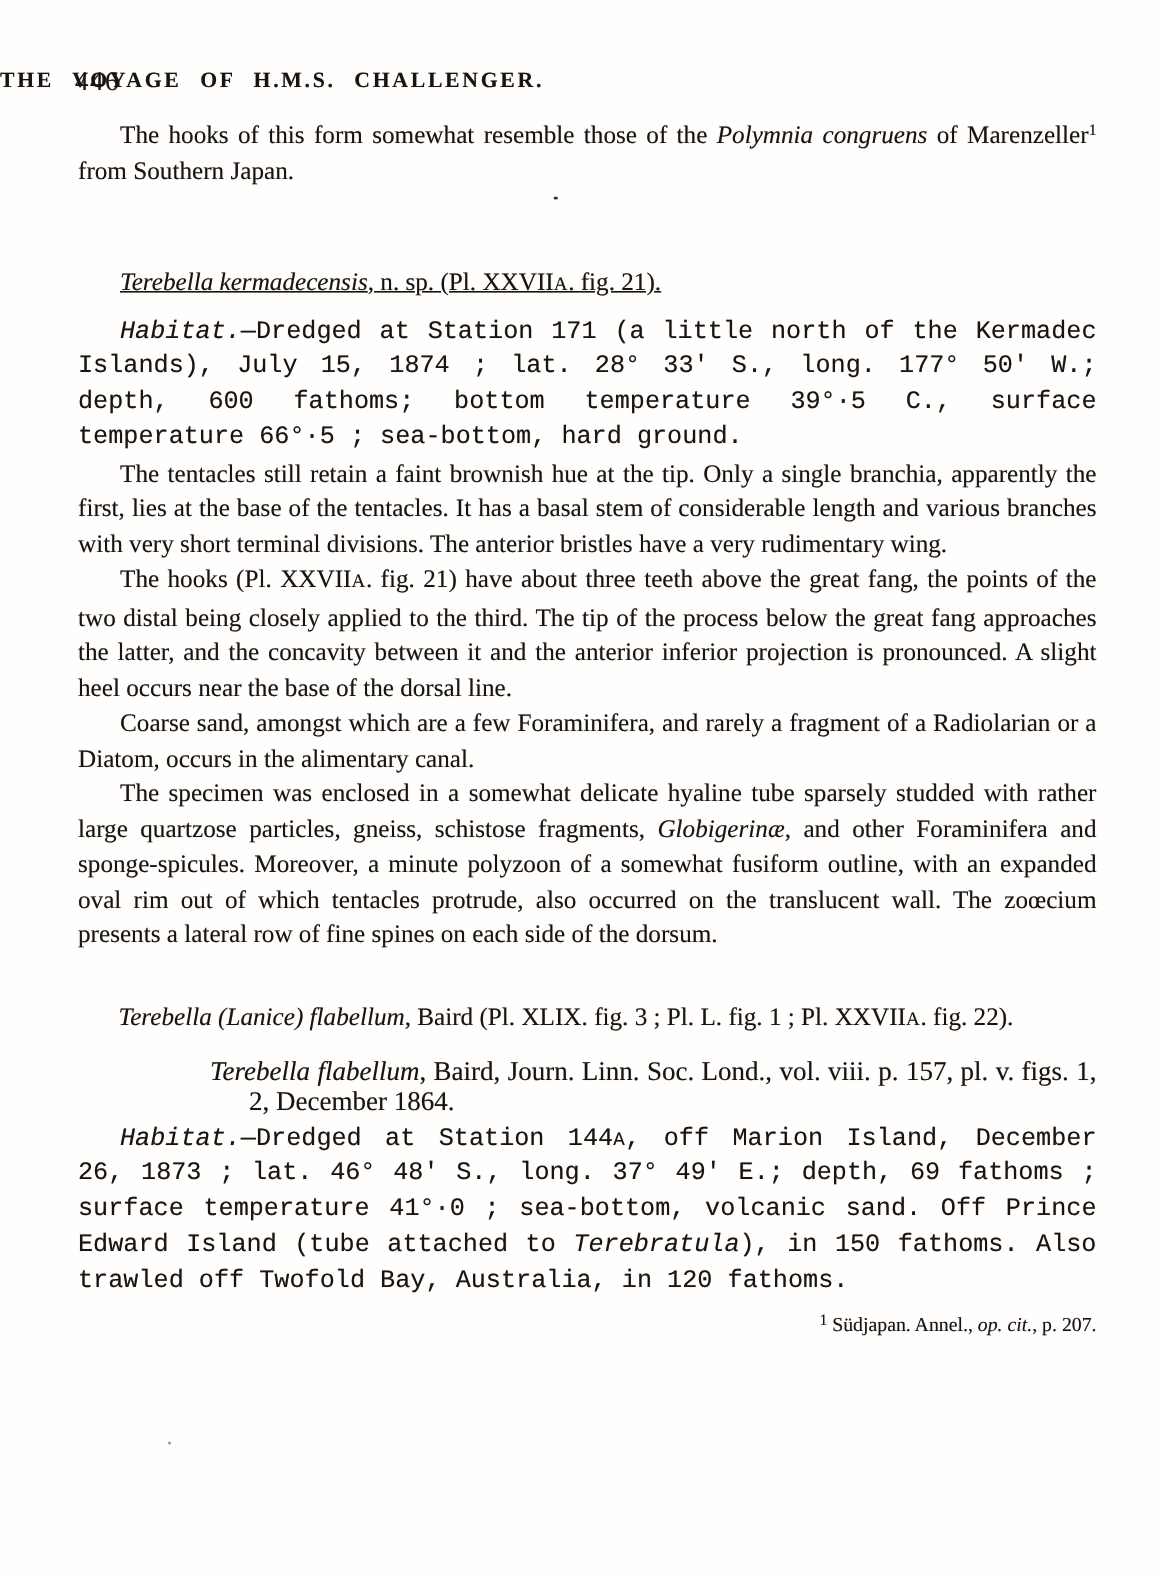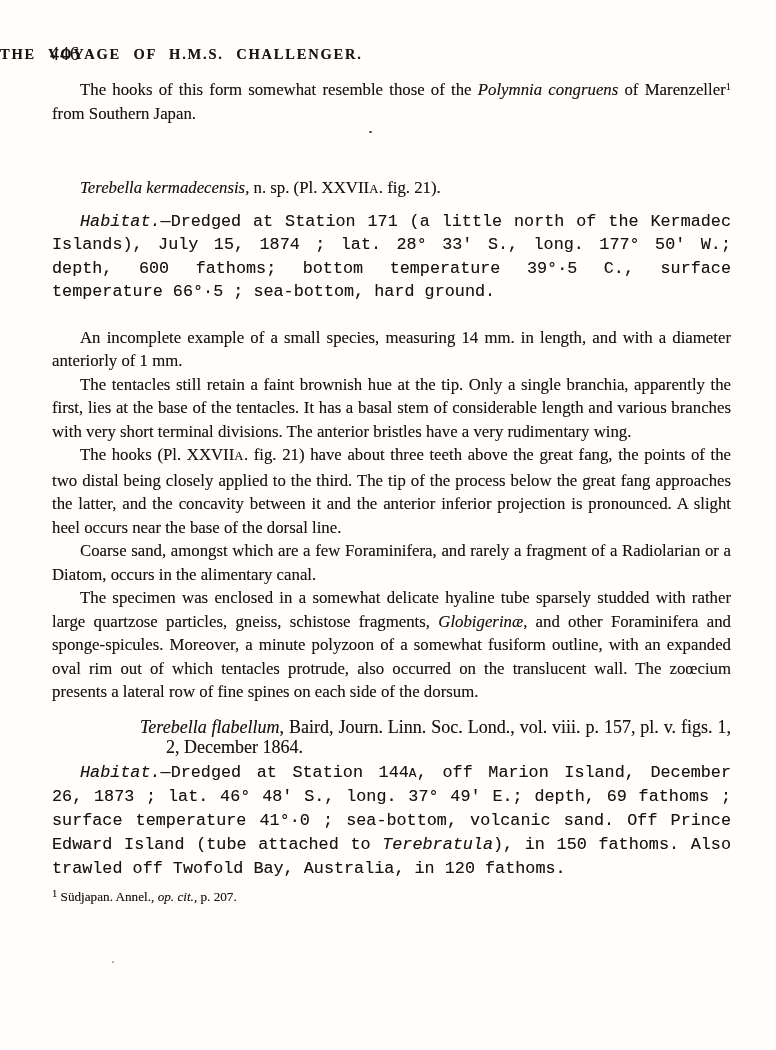--- a/index.html
+++ b/index.html
@@ -26,37 +26,37 @@
     padding-top: 2px;
   }
   
   .body-text {
     position: absolute; left: 52px; right: 45px; top: 78px;
     font-size: 16.8px; line-height: 23.5px;
     text-align: justify;
   }
   .body-text p { margin: 0; }
   .indent { text-indent: 28px; }
-  .sp-heading-1 { margin-top: 51px !important; text-indent: 28px; }
+  .sp-heading-1 { margin-top: 51px !important; text-indent: 28px; text-decoration: underline; }
   .habitat-1 { margin-top: 8px !important; font-family: Liberation Mono, monospace; }
   .para-incomplete { margin-top: 22px !important; }
   .sp-heading-2 {
     margin-top: 31px !important;
     padding-left: 60px; text-indent: -33px;
     line-height: 24px;
   }
   .citation {
     margin-top: 13px !important;
     padding-left: 114px; text-indent: -26px;
     font-size: 18px; line-height: 20.5px; font-family: Liberation Serif, serif;
   }
   .habitat-2 { margin-top: 3px !important; line-height: 23.8px; font-family: Liberation Mono, monospace; }
   .footnote {
     margin-top: 8px !important;
-    text-align: left; text-indent: 0;
+    text-align: right; text-indent: 0;
     font-size: 13.2px; line-height: 18px;
   }
   
   .i { font-style: italic; }
   .sc { font-size: 0.76em; letter-spacing: 0.4px; }
   sup.sup {
     font-size: 10.5px; line-height: 0;
     position: relative; top: -0.45em; vertical-align: baseline;
   }
   
@@ -71,25 +71,25 @@
 
   <header class="pagehead">
     <span class="pageno">446</span>
     <div class="runtitle">THE VOYAGE OF H.M.S. CHALLENGER.</div>
   </header>
 
   <main class="body-text">
     <p class="indent"><span>The hooks of this form somewhat resemble those of the </span><span class="i">Polymnia congruens</span><span> of Marenzeller</span><sup class="sup">1</sup><span> from Southern Japan.</span></p>
     <p class="sp-heading-1"><span class="i">Terebella kermadecensis</span><span>, n. sp. (Pl. XXVII</span><span class="sc">A</span><span>. fig. 21).</span></p>
     <p class="indent habitat-1"><span class="i">Habitat.</span><span>—Dredged at Station 171 (a little north of the Kermadec Islands), July 15, 1874 ; lat. 28° 33′ S., long. 177° 50′ W.; depth, 600 fathoms; bottom temperature 39°·5 C., surface temperature 66°·5 ; sea-bottom, hard ground.</span></p>
-    <p class="indent para-incomplete"><span>An incomplete example of a small species, measuring 14 mm. in length, and with a diameter anteriorly of 1 mm.</span></p>
     <p class="indent"><span>The tentacles still retain a faint brownish hue at the tip. Only a single branchia, apparently the first, lies at the base of the tentacles. It has a basal stem of considerable length and various branches with very short terminal divisions. The anterior bristles have a very rudimentary wing.</span></p>
     <p class="indent"><span>The hooks (Pl. XXVII</span><span class="sc">A</span><span>. fig. 21) have about three teeth above the great fang, the points of the two distal being closely applied to the third. The tip of the process below the great fang approaches the latter, and the concavity between it and the anterior inferior projection is pronounced. A slight heel occurs near the base of the dorsal line.</span></p>
     <p class="indent"><span>Coarse sand, amongst which are a few Foraminifera, and rarely a fragment of a Radiolarian or a Diatom, occurs in the alimentary canal.</span></p>
     <p class="indent"><span>The specimen was enclosed in a somewhat delicate hyaline tube sparsely studded with rather large quartzose particles, gneiss, schistose fragments, </span><span class="i">Globigerinæ</span><span>, and other Foraminifera and sponge-spicules. Moreover, a minute polyzoon of a somewhat fusiform outline, with an expanded oval rim out of which tentacles protrude, also occurred on the translucent wall. The zoœcium presents a lateral row of fine spines on each side of the dorsum.</span></p>
+    <p class="sp-heading-2"><span class="i">Terebella (Lanice) flabellum</span><span>, Baird (Pl. XLIX. fig. 3 ; Pl. L. fig. 1 ; Pl. XXVII</span><span class="sc">A</span><span>. fig. 22).</span></p>
     <p class="citation"><span class="i">Terebella flabellum</span><span>, Baird, Journ. Linn. Soc. Lond., vol. viii. p. 157, pl. v. figs. 1, 2, December 1864.</span></p>
     <p class="indent habitat-2"><span class="i">Habitat.</span><span>—Dredged at Station 144</span><span class="sc">A</span><span>, off Marion Island, December 26, 1873 ; lat. 46° 48′ S., long. 37° 49′ E.; depth, 69 fathoms ; surface temperature 41°·0 ; sea-bottom, volcanic sand. Off Prince Edward Island (tube attached to </span><span class="i">Terebratula</span><span>), in 150 fathoms. Also trawled off Twofold Bay, Australia, in 120 fathoms.</span></p>
     <p class="footnote"><sup class="sup">1</sup><span> Südjapan. Annel., </span><span class="i">op. cit.</span><span>, p. 207.</span></p>
   </main>
 
   <span class="speck speck-1"></span>
   <span class="speck speck-2"></span>
 
 </div>
 

